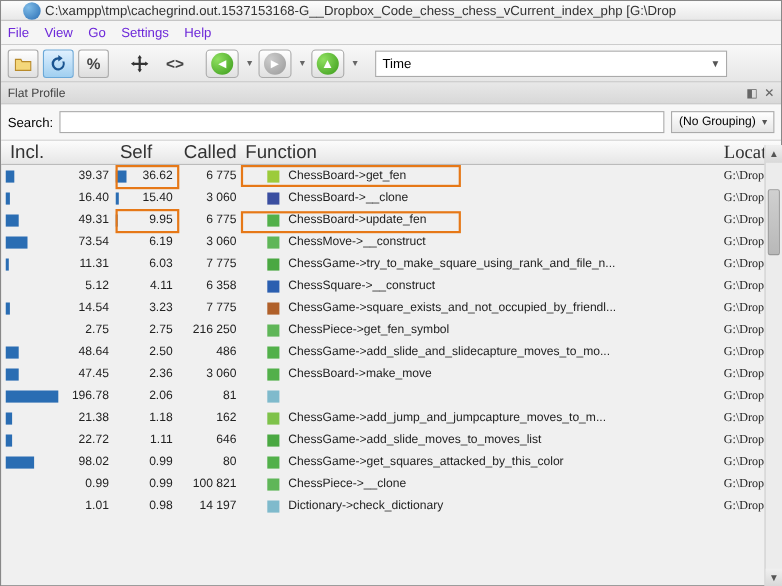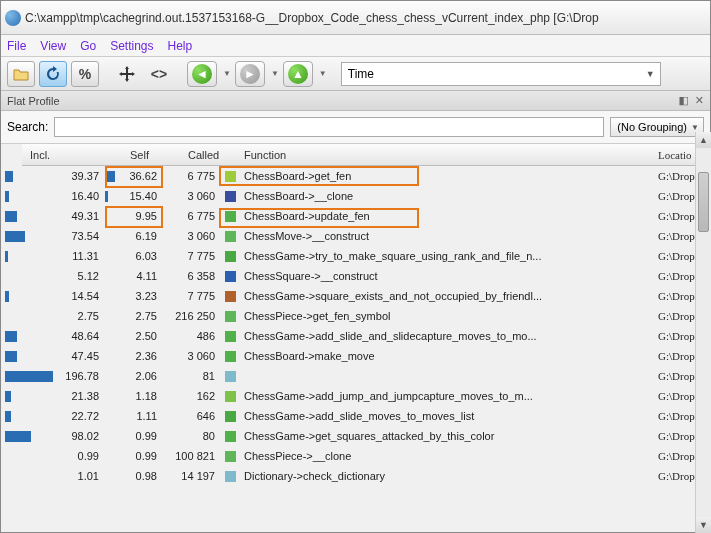--- a/index.html
+++ b/index.html
@@ -1,17 +1,17 @@
 <!DOCTYPE html>
 <html><head>
 <meta charset="utf-8">
 <style>
 * { box-sizing: border-box; margin: 0; padding: 0; }
 body { font-family: "Segoe UI", Tahoma, sans-serif; font-size: 12px; background: #f0f0f0; width: 711px; height: 533px; overflow: hidden; border: 1px solid #888; }
-.titlebar { height: 34px; background: linear-gradient(#fdfdfd, #e8e8e8); border-bottom: 1px solid #bbb; display: flex; align-items: center; padding: 0 4px; gap: 4px; text-align: right; }
+.titlebar { height: 18px; background: linear-gradient(#fdfdfd, #e8e8e8); border-bottom: 1px solid #bbb; display: flex; align-items: center; padding: 0 20px; gap: 4px; text-align: right; }
 .titlebar .appicon { width: 16px; height: 16px; background: radial-gradient(circle at 30% 30%, #7fbce8, #2a6db3); border-radius: 50%; display:inline-block;}
 .titlebar .title { color: #333; white-space: nowrap; overflow: hidden; }
 .menubar { height: 22px; background: #f5f5f5; border-bottom: 1px solid #ccc; display: flex; align-items: center; padding: 0 6px; gap: 14px; }
 .menubar span { color: #6d28d9; cursor: default; }
 .toolbar { height: 34px; background: linear-gradient(#f8f8f8,#e6e6e6); border-bottom: 1px solid #bbb; display: flex; align-items: center; padding: 0 6px; gap: 4px; }
 .tbtn { width: 28px; height: 26px; border: 1px solid #aaa; border-radius: 3px; background: linear-gradient(#fff,#e0e0e0); display: flex; align-items: center; justify-content: center; font-size: 14px; color: #444; }
 .tbtn.blue { background: linear-gradient(#dff0ff,#a0cff0); border-color: #6aa8d8; color: #1a5490; font-weight: bold; }
 .tbtn.pct { background: linear-gradient(#fff,#ddd); font-weight: bold; }
 .sep { width: 6px; }
 .navbtn { width: 30px; height: 26px; border: 1px solid #aaa; border-radius: 4px; background: linear-gradient(#fff,#e0e0e0); display: flex; align-items: center; justify-content: center; position: relative; }
@@ -21,27 +21,27 @@
 .dropdown-caret{ font-size:8px; color:#666; margin-left:2px;}
 .tselect { height: 24px; border: 1px solid #aaa; background: #fff; padding: 0 20px 0 6px; width: 320px; position: relative; display:flex; align-items:center;text-align:center;}
 .tselect::after { content:"▼"; position:absolute; right:5px; font-size:9px; color:#555;}
 .panelhdr { height: 20px; background: linear-gradient(#e8e8e8,#d8d8d8); border-bottom: 1px solid #bbb; display: flex; align-items: center; padding: 0 6px; font-size: 11px; color: #444; justify-content: space-between;}
 .panelhdr .ctrls { display:flex; gap:6px; font-size:11px; color:#666;}
 .searchbar { height: 30px; display: flex; align-items: center; padding: 16px 6px; gap: 6px; border-bottom: 1px solid #ccc; background:#f7f7f7;}
 .searchbar input { flex: 1; height: 20px; border: 1px solid #aaa; background: #fff; padding: 0 4px; font-size: 12px;}
 .groupsel { height: 20px; border: 1px solid #aaa; background: linear-gradient(#fff,#e6e6e6); padding: 0 16px 0 6px; font-size: 11px; position:relative; display:flex; align-items:center;}
 .groupsel::after { content:"▼"; position:absolute; right:4px; font-size:8px; color:#555;}
 .tablewrap { position: relative; }
-.thead { height: 22px; display: flex; background: linear-gradient(#fcfcfc,#e6e6e6); border-bottom: 1px solid #bbb; font-size: 11px; color: #333; margin-left: 21px; }
+.thead { height: 22px; display: flex; background: linear-gradient(#fcfcfc,#e6e6e6); border-bottom: 1px solid #bbb; font-size: 17px; color: #333; }
 .thead .col, .row .col { display:flex; align-items:center; overflow:hidden; white-space:nowrap; }
 .col.sp { width: 4px; }
 .col.incl { width: 100px; justify-content: flex-end; padding-right: 6px; }
 .col.self { width: 58px; justify-content: flex-end; padding-right: 6px; }
 .col.called { width: 56px; justify-content: flex-end; padding-right: 4px; }
-.col.func { flex: 1; padding-left: 6px; gap:4px;}
+.col.func { flex: 1; padding-left: 24px; gap:4px;}
 .col.loc { width: 56px; padding-left: 4px; font-family: Liberation Serif, serif;}
 .row { height: 20px; display: flex; font-size: 11px; color: #222; }
 .row .col { border-right: none; }
 .tbody { max-height: 360px; }
 .inclbar { display:inline-block; background:#2a6db3; height:11px; margin-right:3px; vertical-align:middle;}
 .selfbar { display:inline-block; background:#2a6db3; height:11px; margin-right:3px; vertical-align:middle;}
 .fswatch { display:inline-block; width:11px; height:11px; margin-right:4px; vertical-align:middle;}
 .scrollbar { position:absolute; right:0; top:132px; bottom:0; width:16px; background:#ececec; border-left:1px solid #ccc;}
 .scrollbar .thumb { position:absolute; left:2px; right:2px; top:40px; height:60px; background:linear-gradient(#d0d0d0,#b8b8b8); border:1px solid #999; border-radius:2px;}
 .scrollbar .arrow { position:absolute; left:0; right:0; height:16px; display:flex; align-items:center; justify-content:center; font-size:9px; color:#555; background:linear-gradient(#f0f0f0,#d8d8d8);}

